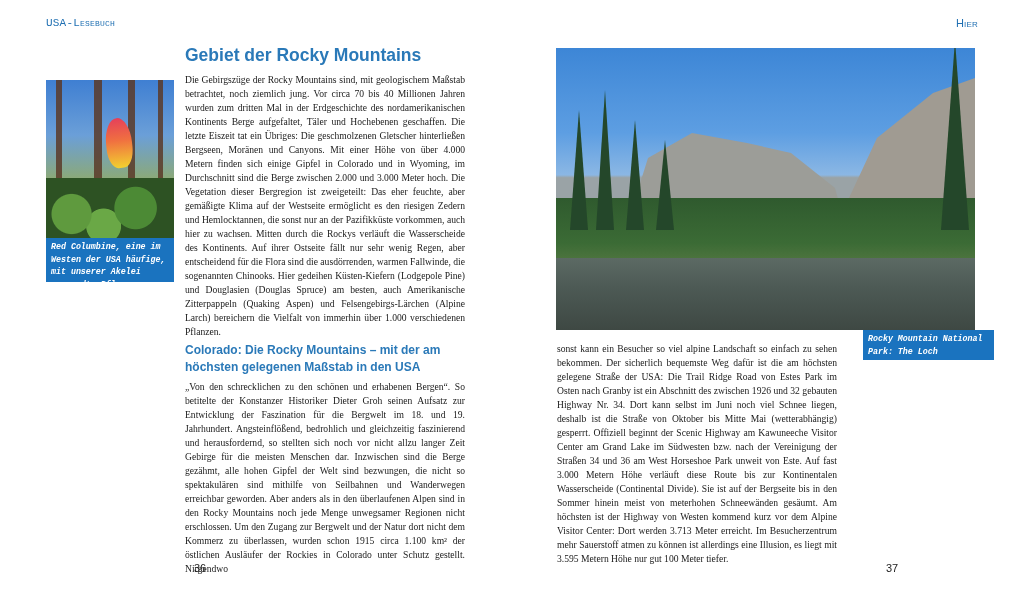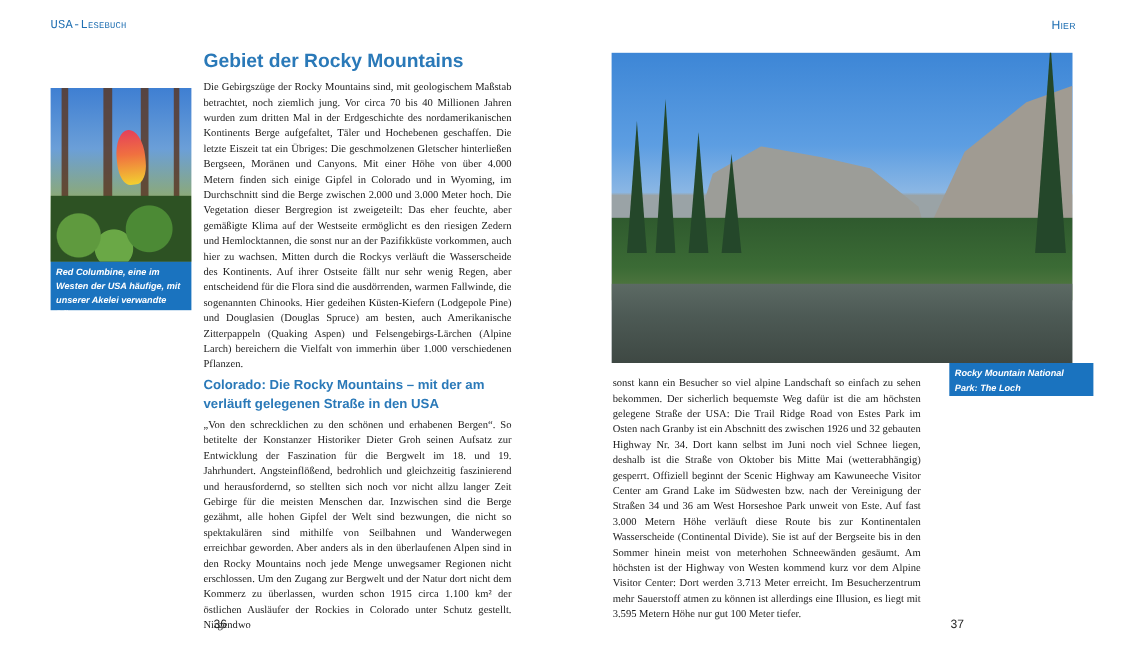--- a/index.html
+++ b/index.html
@@ -11,31 +11,31 @@
     .running-head.left { left: 46px; font-family: Liberation Mono, monospace; }
     .running-head.right { right: 42px; }
     .title { position: absolute; left: 185px; top: 45px; font-family: "Liberation Sans", sans-serif; font-size: 17.5px; font-weight: bold; color: #2a79b8; margin: 0; }
     .body-text { position: absolute; font-size: 9.6px; line-height: 14px; text-align: justify; hyphens: auto; margin: 0; }
     .col-left-1 { left: 185px; top: 73px; width: 280px; }
     .subhead { position: absolute; left: 185px; top: 342px; width: 290px; font-family: "Liberation Sans", sans-serif; font-size: 12px; line-height: 17px; font-weight: bold; color: #2a79b8; margin: 0; }
     .col-left-2 { left: 185px; top: 380px; width: 280px; }
     .col-right-1 { left: 47px; top: 342px; width: 280px; }
     .page-number { position: absolute; top: 562px; font-family: "Liberation Sans", sans-serif; font-size: 11px; color: #222; margin-left: 32px; }
     .page-number.left { left: 162px; }
-    .page-number.right { left: 322px; text-align: center; }
+    .page-number.right { left: 344px; text-align: center; }
 
     
     .photo-columbine { position: absolute; left: 46px; top: 80px; width: 128px; height: 158px; overflow: hidden;
       background: linear-gradient(180deg, #3f7fd2 0%, #6b9fd8 35%, #8ba97a 62%, #3f6a2e 80%, #2c4f22 100%); }
     .photo-columbine .trunk { position: absolute; top: 0; width: 6px; height: 110px; background: #5a3a28; opacity: 0.85; }
     .photo-columbine .flower { position: absolute; left: 60px; top: 38px; width: 26px; height: 50px; border-radius: 50% 50% 40% 40%;
       background: linear-gradient(180deg, #e5405a 0%, #f07040 45%, #f2d030 100%); transform: rotate(-6deg); }
     .photo-columbine .foliage { position: absolute; left: 0; bottom: 0; width: 100%; height: 60px;
       background: radial-gradient(circle at 20% 60%, #5f9a3e 0 18%, transparent 19%), radial-gradient(circle at 70% 50%, #4c8a35 0 22%, transparent 23%), radial-gradient(circle at 45% 80%, #6aa846 0 20%, transparent 21%), #2d5223; }
-    .caption { position: absolute; background: #1a73bf; color: #ffffff; font-family: Liberation Sans, sans-serif; font-style: italic; font-weight: bold; font-size: 8.3px; line-height: 12.5px; padding: 3px 5px 4px 5px; box-sizing: border-box; }
+    .caption { position: absolute; background: #1a73bf; color: #ffffff; font-family: Liberation Mono, monospace; font-style: italic; font-weight: bold; font-size: 8.3px; line-height: 12.5px; padding: 3px 5px 4px 5px; box-sizing: border-box; }
     .caption-columbine { left: 46px; top: 238px; width: 128px; height: 44px; }
 
     
     .photo-loch { position: absolute; left: 46px; top: 48px; width: 419px; height: 282px; overflow: hidden;
       background: linear-gradient(180deg, #3d86d6 0%, #5d9ee2 30%, #8bb7e4 45%, #9aa3a6 46%); }
     .photo-loch .mountain { position: absolute; left: 70px; top: 80px; width: 220px; height: 100px; background: #9c9d98;
       clip-path: polygon(0 100%, 10% 30%, 30% 5%, 55% 15%, 75% 25%, 95% 60%, 100% 100%); }
     .photo-loch .mountain-right { position: absolute; right: 0; top: 30px; width: 140px; height: 150px; background: #a09b92;
       clip-path: polygon(0 100%, 30% 40%, 70% 10%, 100% 0, 100% 100%); }
     .photo-loch .forest { position: absolute; left: 0; top: 150px; width: 100%; height: 75px;
@@ -56,21 +56,21 @@
     <div class="trunk" style="left:48px;width:8px;"></div>
     <div class="trunk" style="left:82px;width:7px;"></div>
     <div class="trunk" style="left:112px;width:5px;"></div>
     <div class="foliage"></div>
     <div class="flower"></div>
   </div>
   <div class="caption caption-columbine">Red Columbine, eine im Westen der USA häufige, mit unserer Akelei verwandte Pflanze</div>
 
   <h1 class="title">Gebiet der Rocky Mountains</h1>
   <p class="body-text col-left-1">Die Gebirgszüge der Rocky Mountains sind, mit geologischem Maßstab betrachtet, noch ziemlich jung. Vor circa 70 bis 40 Millionen Jahren wurden zum dritten Mal in der Erdgeschichte des nordamerikanischen Kontinents Berge aufgefaltet, Täler und Hochebenen geschaffen. Die letzte Eiszeit tat ein Übriges: Die geschmolzenen Gletscher hinterließen Bergseen, Moränen und Canyons. Mit einer Höhe von über 4.000 Metern finden sich einige Gipfel in Colorado und in Wyoming, im Durchschnitt sind die Berge zwischen 2.000 und 3.000 Meter hoch. Die Vegetation dieser Bergregion ist zweigeteilt: Das eher feuchte, aber gemäßigte Klima auf der Westseite ermöglicht es den riesigen Zedern und Hemlocktannen, die sonst nur an der Pazifikküste vorkommen, auch hier zu wachsen. Mitten durch die Rockys verläuft die Wasserscheide des Kontinents. Auf ihrer Ostseite fällt nur sehr wenig Regen, aber entscheidend für die Flora sind die ausdörrenden, warmen Fallwinde, die sogenannten Chinooks. Hier gedeihen Küsten-Kiefern (Lodgepole Pine) und Douglasien (Douglas Spruce) am besten, auch Amerikanische Zitterpappeln (Quaking Aspen) und Felsengebirgs-Lärchen (Alpine Larch) bereichern die Vielfalt von immerhin über 1.000 verschiedenen Pflanzen.</p>
-  <h2 class="subhead">Colorado: Die Rocky Mountains – mit der am verläuft gelegenen Straße in den USA</h2>
+  <h2 class="subhead">Colorado: Die Rocky Mountains – mit der am höchsten gelegenen Maßstab in den USA</h2>
   <p class="body-text col-left-2">„Von den schrecklichen zu den schönen und erhabenen Bergen“. So betitelte der Konstanzer Historiker Dieter Groh seinen Aufsatz zur Entwicklung der Faszination für die Bergwelt im 18. und 19. Jahrhundert. Angsteinflößend, bedrohlich und gleichzeitig faszinierend und herausfordernd, so stellten sich noch vor nicht allzu langer Zeit Gebirge für die meisten Menschen dar. Inzwischen sind die Berge gezähmt, alle hohen Gipfel der Welt sind bezwungen, die nicht so spektakulären sind mithilfe von Seilbahnen und Wanderwegen erreichbar geworden. Aber anders als in den überlaufenen Alpen sind in den Rocky Mountains noch jede Menge unwegsamer Regionen nicht erschlossen. Um den Zugang zur Bergwelt und der Natur dort nicht dem Kommerz zu überlassen, wurden schon 1915 circa 1.100 km² der östlichen Ausläufer der Rockies in Colorado unter Schutz gestellt. Nirgendwo</p>
 
   <div class="page-number left">36</div>
 </div>
 
 <div class="page page-right">
   <div class="running-head right">Hier</div>
 
   <div class="photo-loch">
     <div class="mountain"></div>

